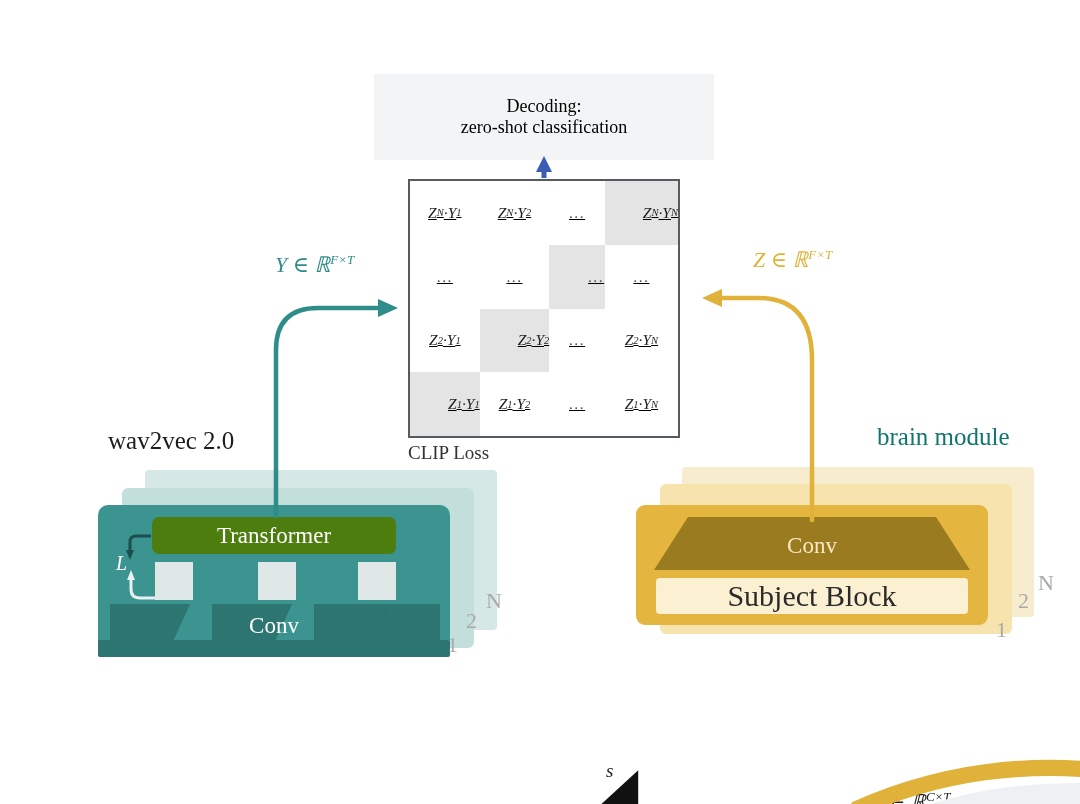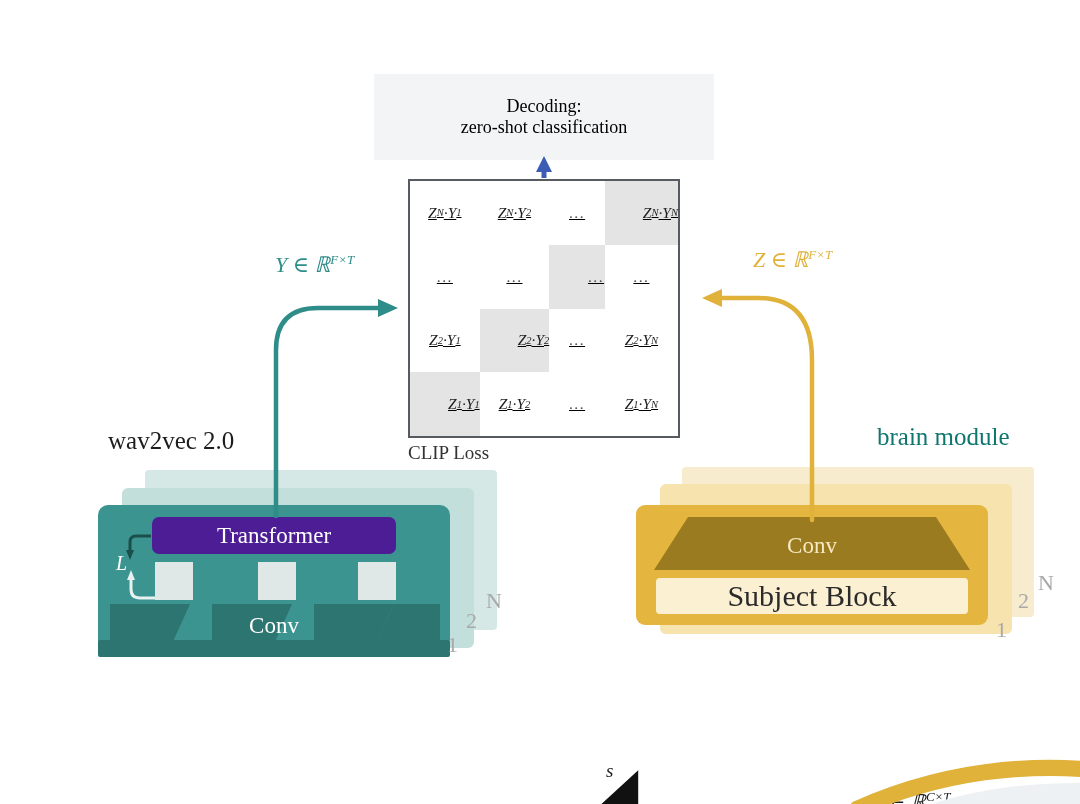--- a/index.html
+++ b/index.html
@@ -83,21 +83,21 @@
 
   
   #w-ghost-2 { left: 145px; top: 470px; width: 352px; height: 160px;
                background: #d6e8e6; border-radius: 4px; }
   #w-ghost-1 { left: 122px; top: 488px; width: 352px; height: 160px;
                background: #c3dfdc; border-radius: 6px; }
   #w-main    { left: 98px; top: 505px; width: 352px; height: 152px;
                background: #3b9490; border-radius: 10px; }
   #w-transformer {
     left: 152px; top: 517px; width: 244px; height: 37px;
-    background: #4c1d95; border-radius: 7px;
+    background: #4d7c0f; border-radius: 7px;
     display: flex; align-items: center; justify-content: center;
     color: #ffffff; font-size: 23px;
   }
   .w-sq { width: 38px; height: 38px; background: #dfe8e6; top: 562px; }
   #w-sq1 { left: 155px; }
   #w-sq2 { left: 258px; }
   #w-sq3 { left: 358px; }
   #w-conv-label {
     left: 98px; top: 613px; width: 352px; text-align: center;
     color: #ffffff; font-size: 23px;

